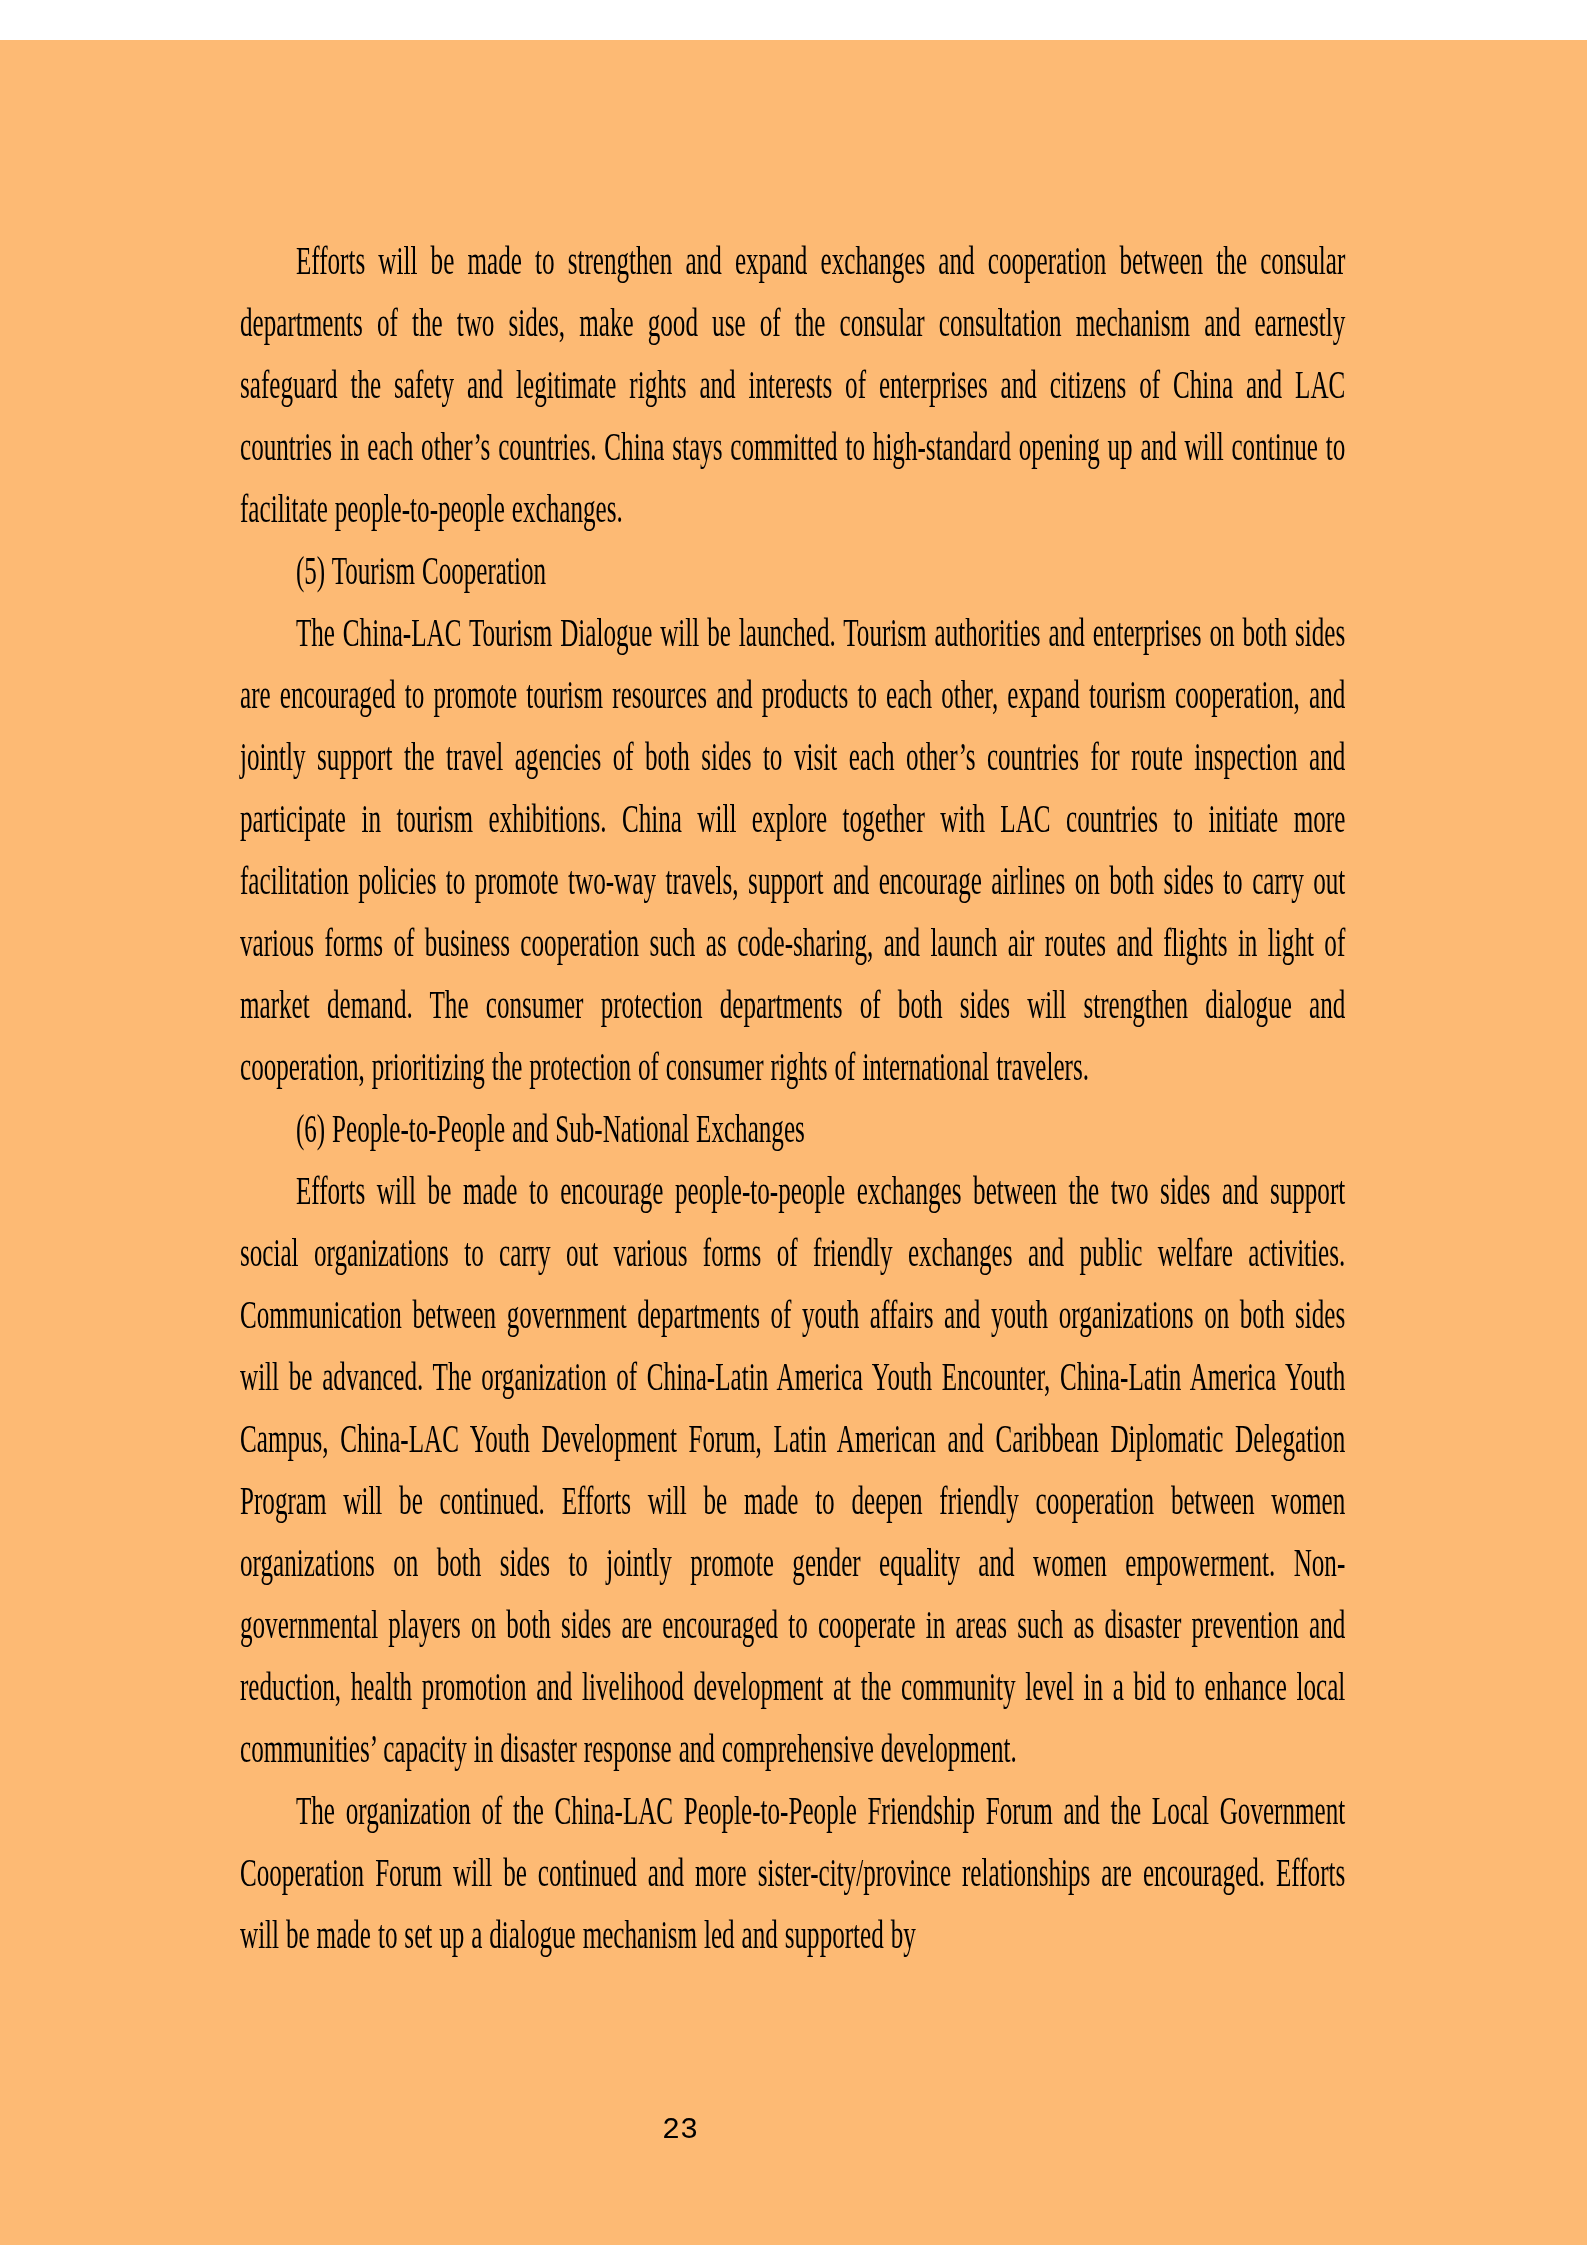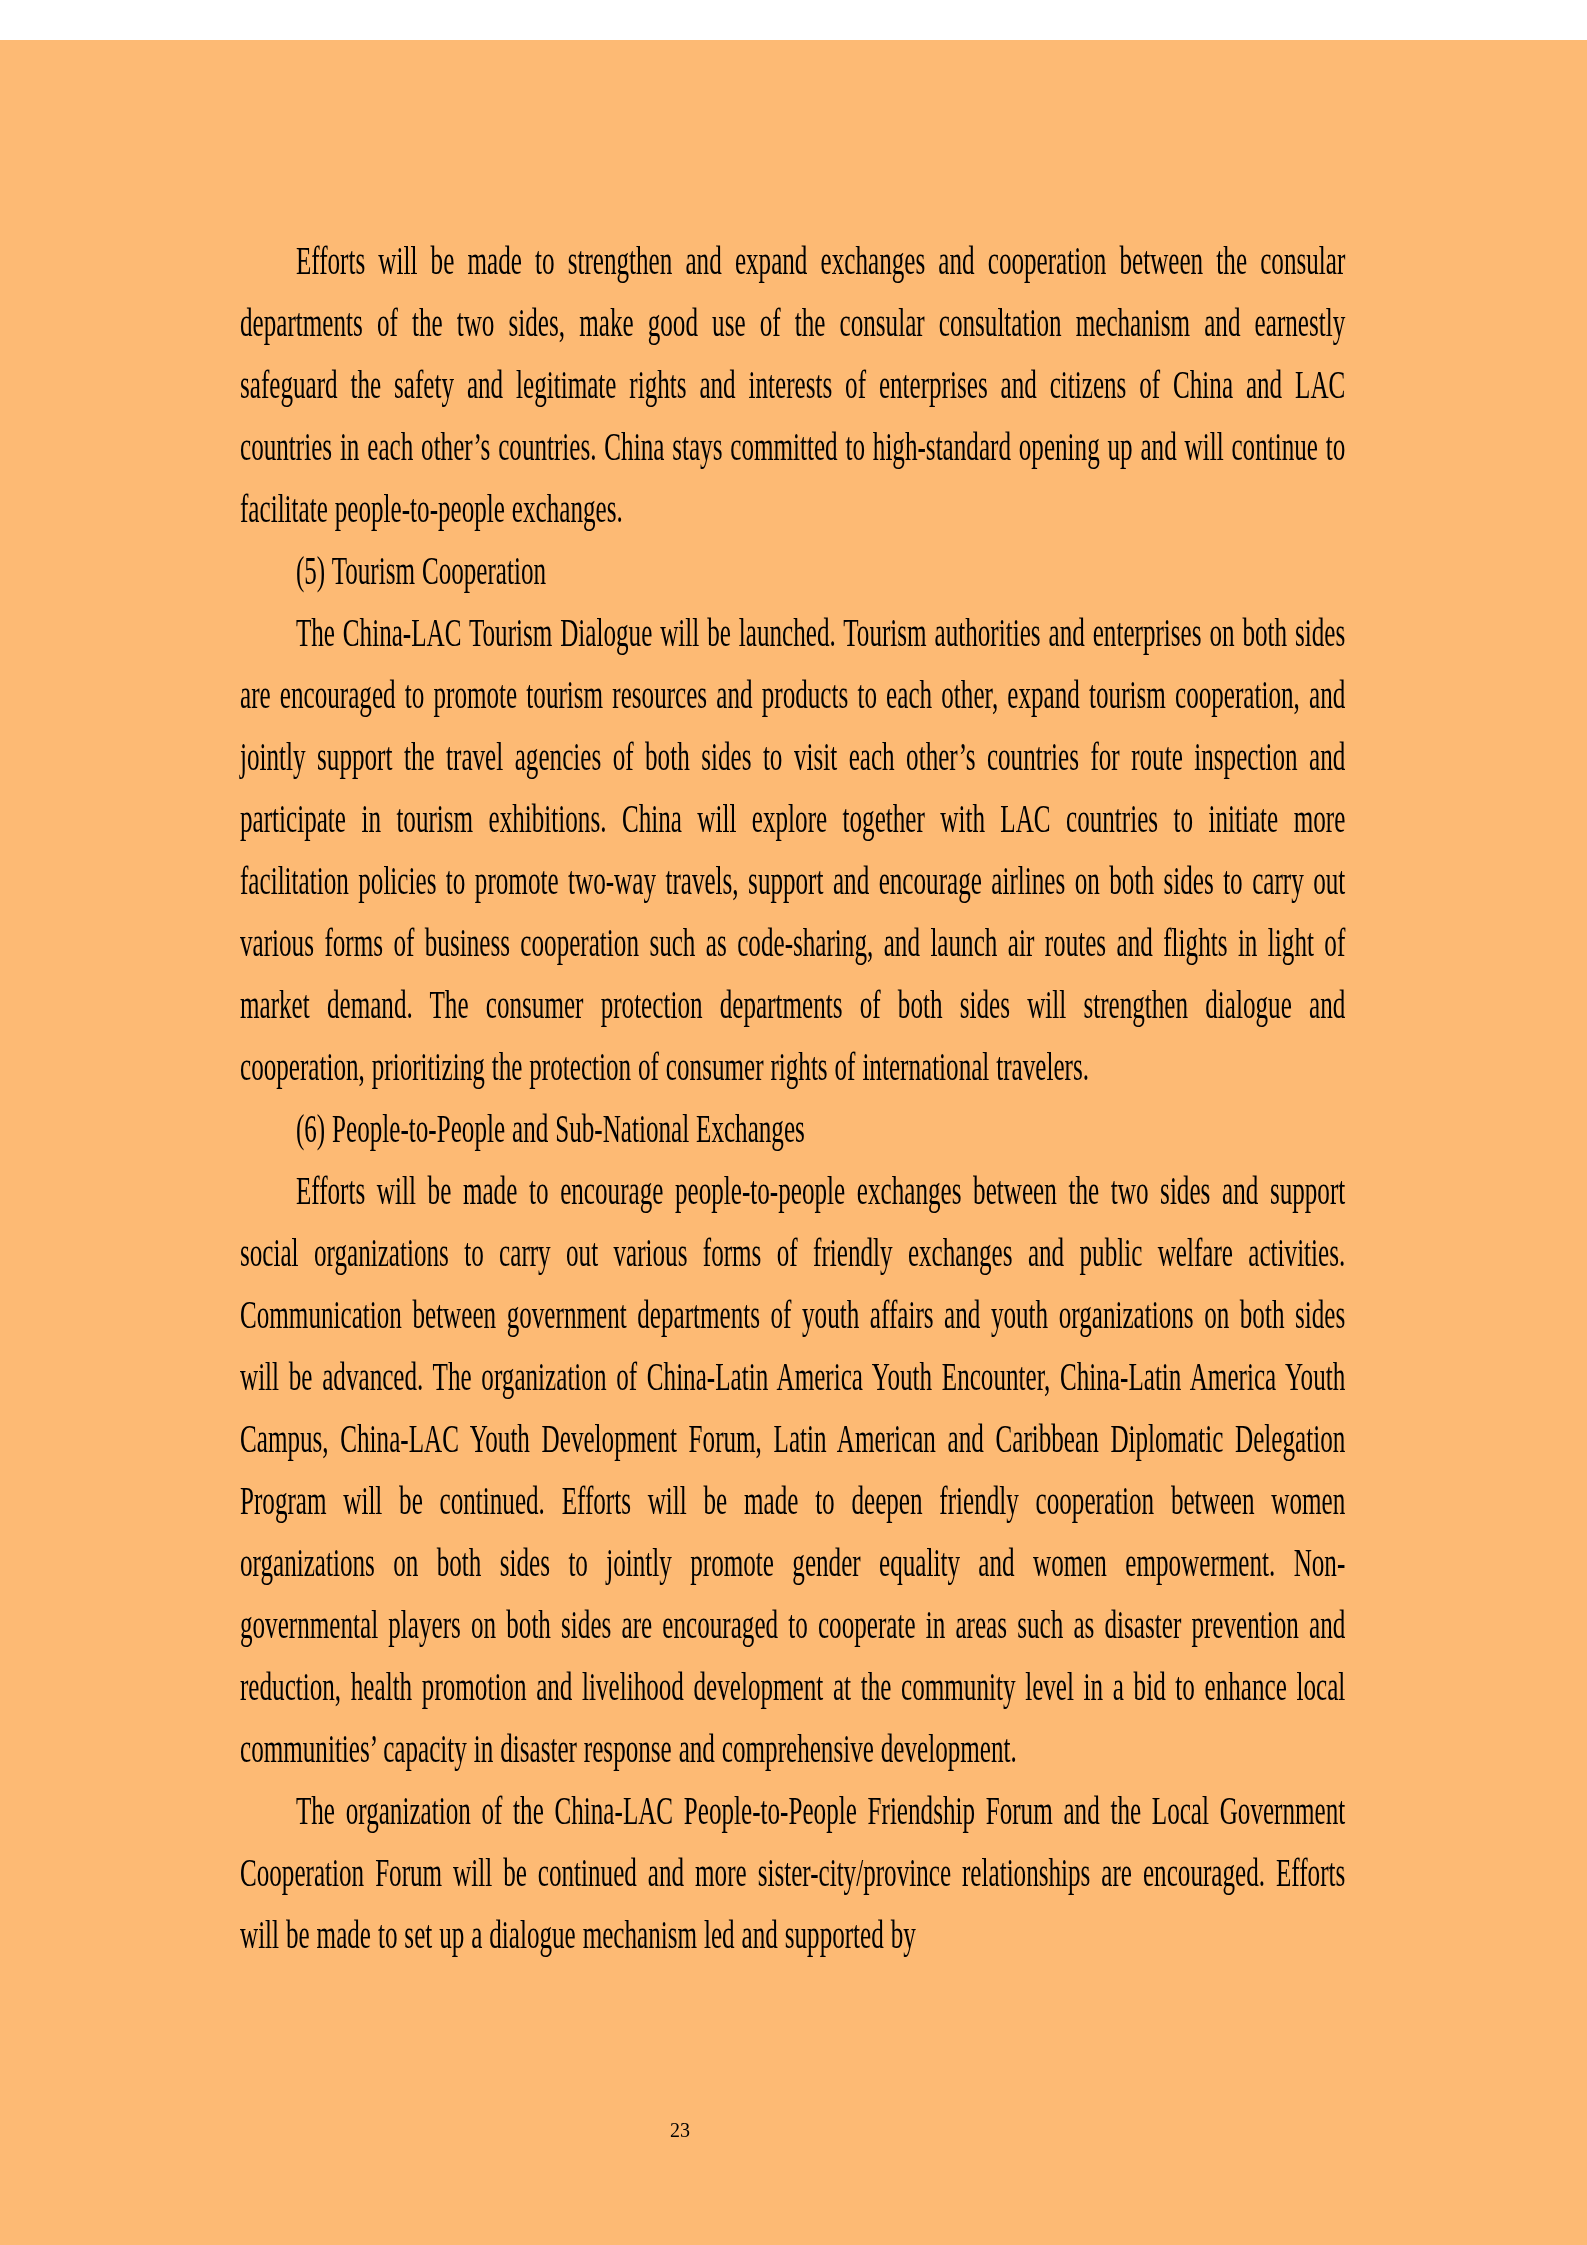--- a/index.html
+++ b/index.html
@@ -38,23 +38,23 @@
   }
   .content p.heading {
     text-align: left;
   }
   .page-number {
     position: absolute;
     left: 0;
     top: 2072px;
     width: 1360px;
     text-align: center;
-    font-size: 20px;
+    font-size: 30px;
     line-height: 36px;
-    font-family: Liberation Serif, serif;
+    font-family: Liberation Mono, monospace;
     color: #000000;
   }
 </style>
 </head>
 <body>
 
 <div class="page">
   <div class="content">
       <p class="body">Efforts will be made to strengthen and expand exchanges and cooperation between the consular departments of the two sides, make good use of the consular consultation mechanism and earnestly safeguard the safety and legitimate rights and interests of enterprises and citizens of China and LAC countries in each other’s countries. China stays committed to high-standard opening up and will continue to facilitate people-to-people exchanges.</p>
       <p class="heading">(5) Tourism Cooperation</p>

